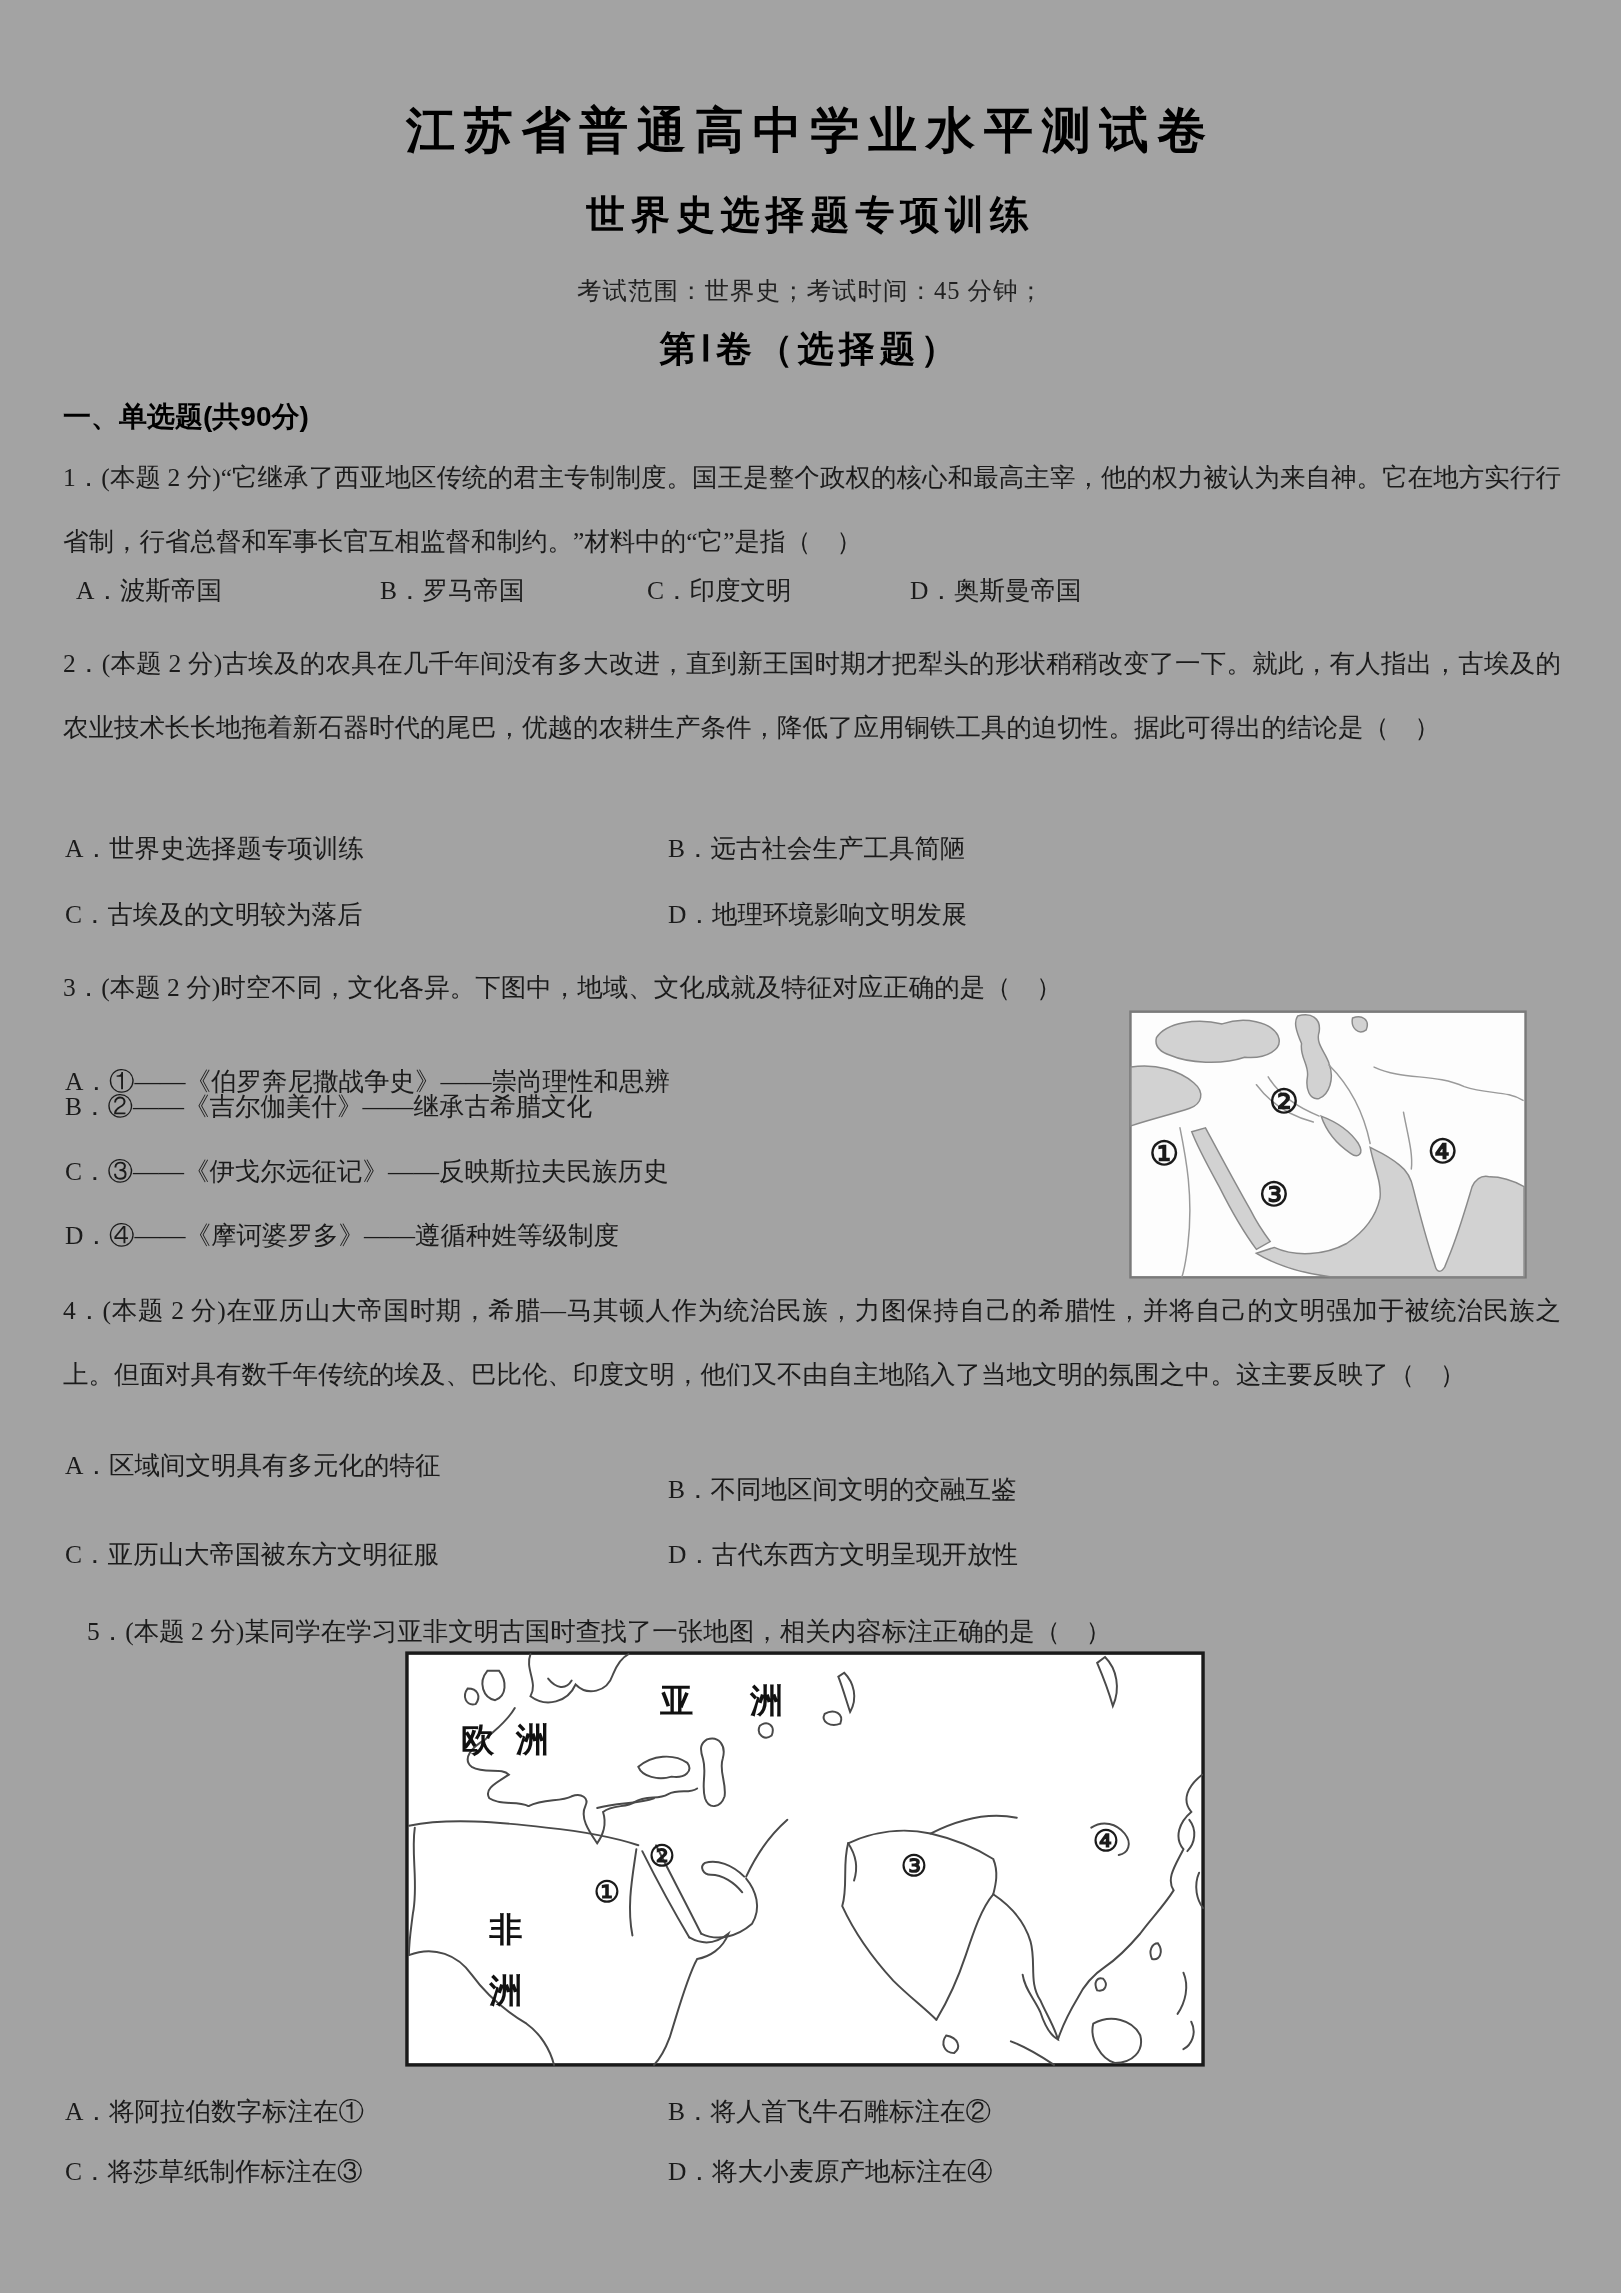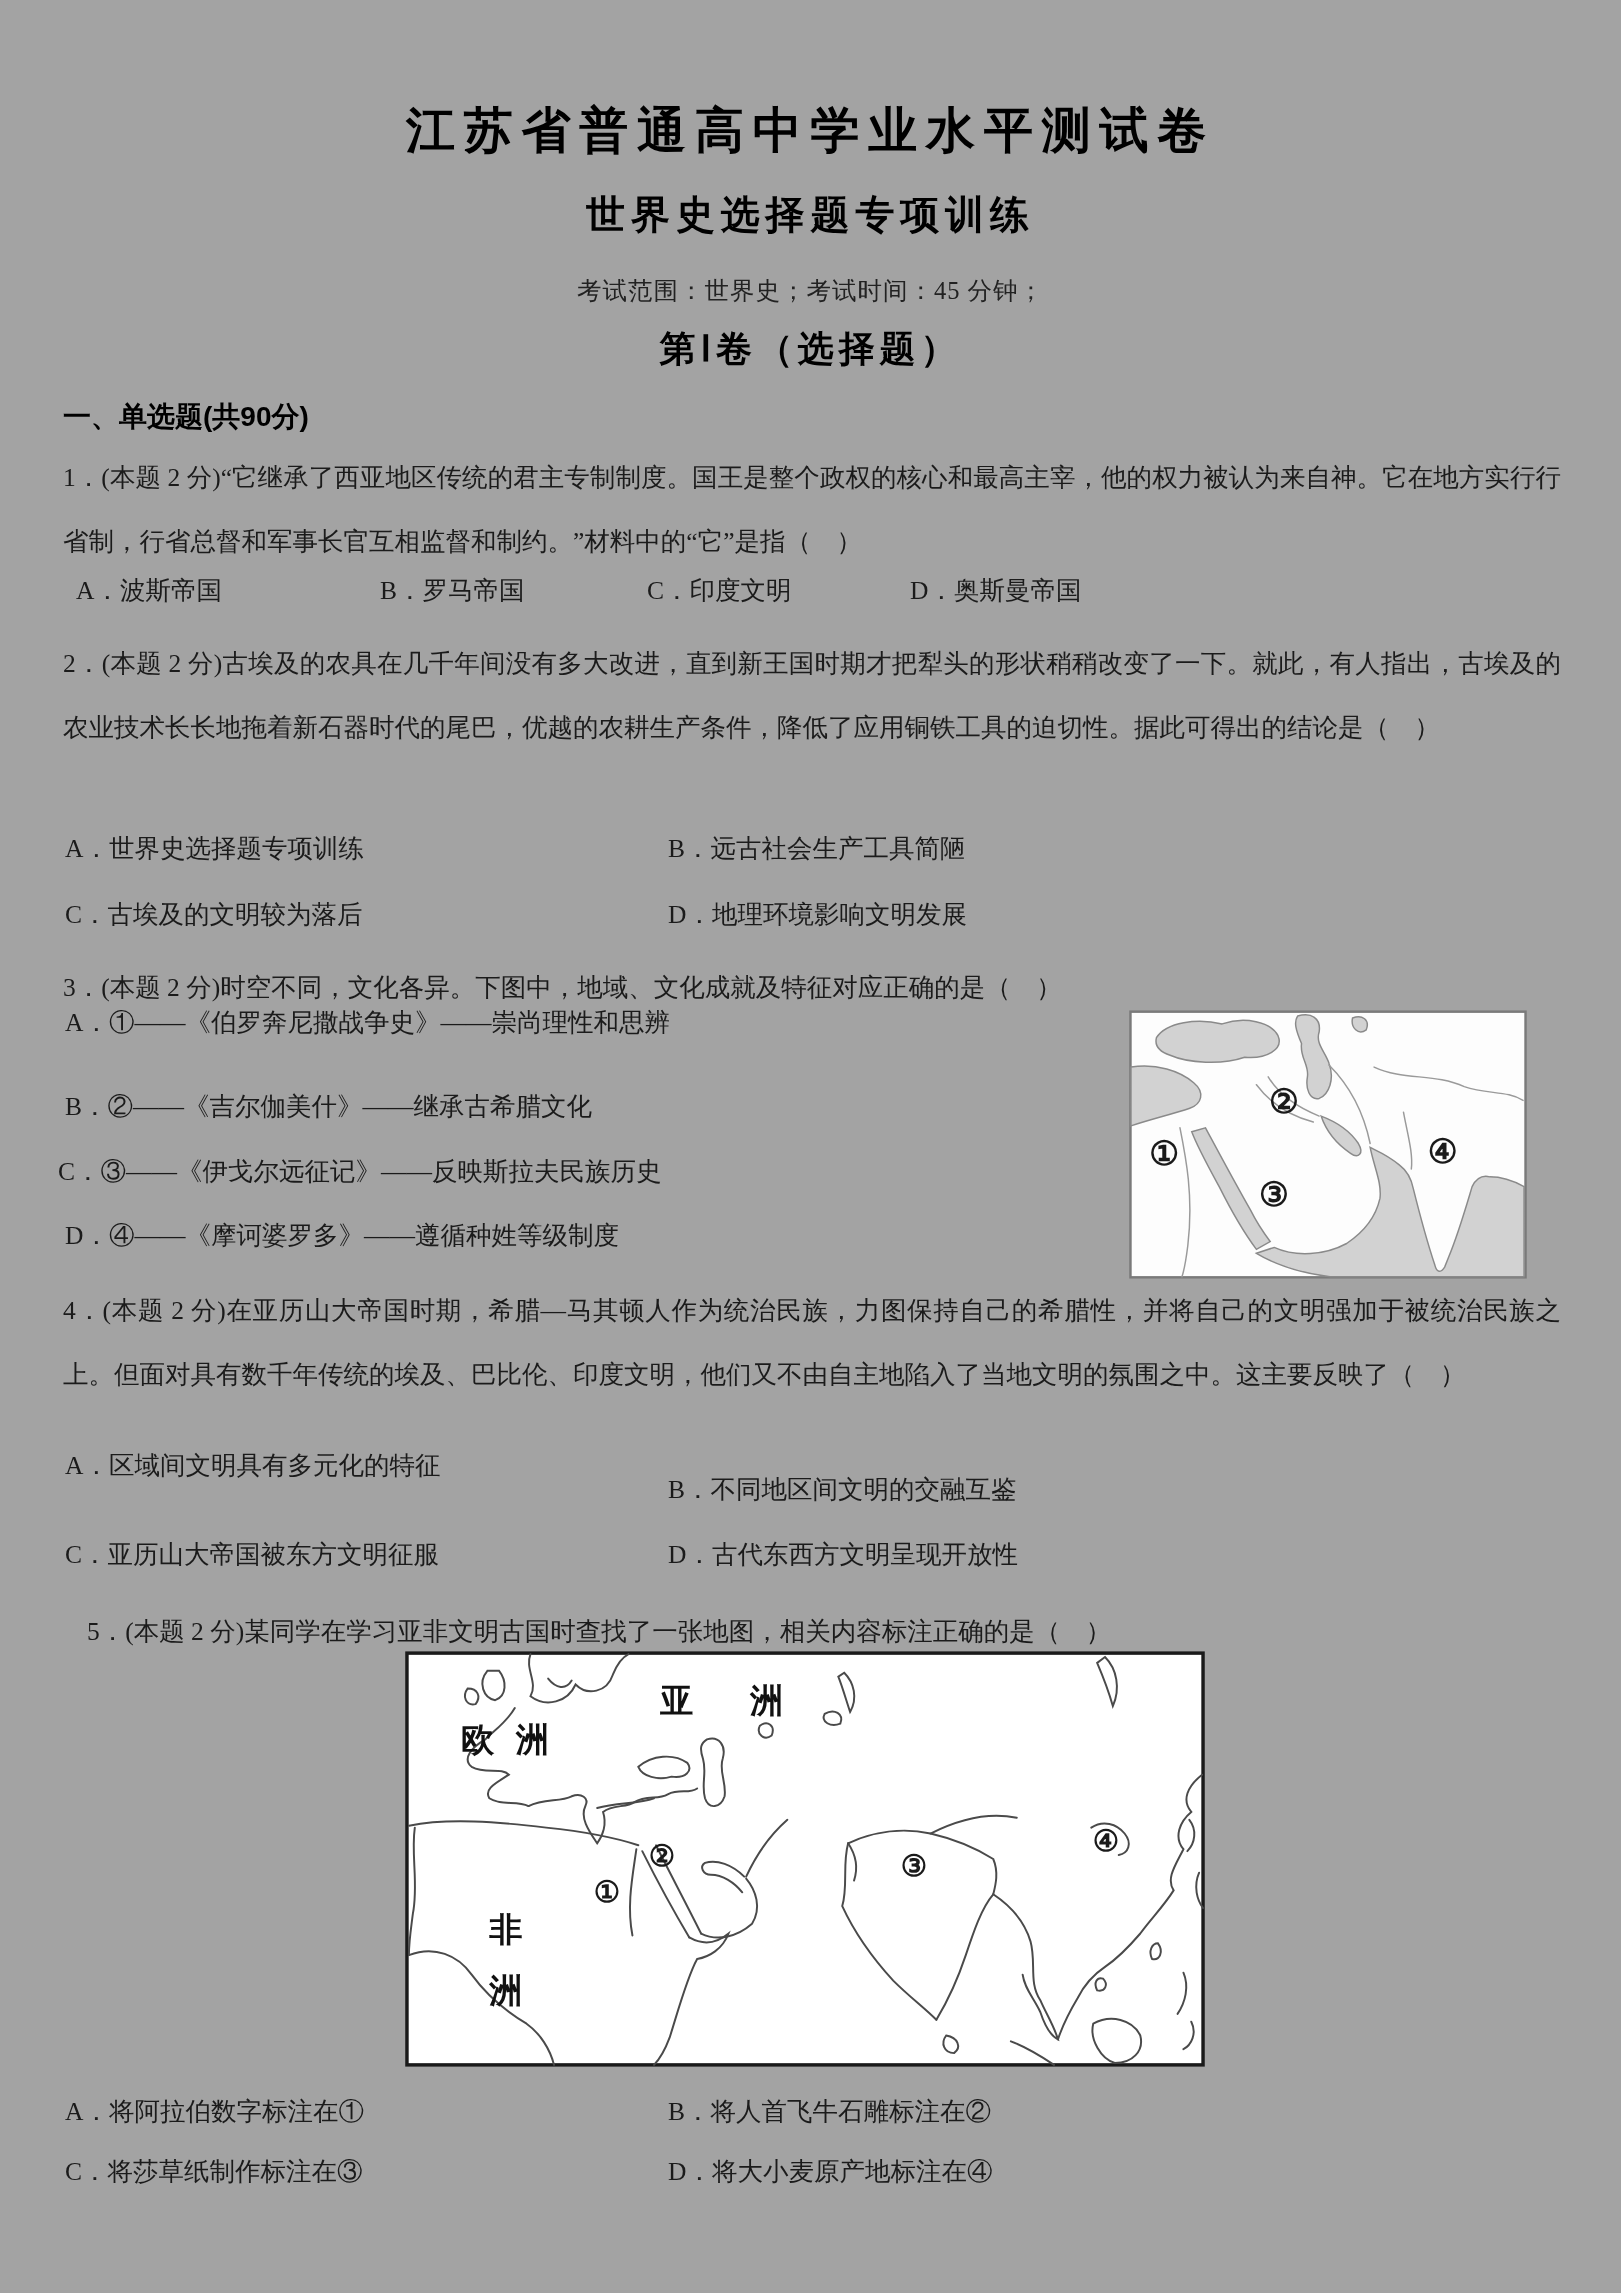--- a/index.html
+++ b/index.html
@@ -56,23 +56,23 @@
   <span class="opt" style="left:647px; top:573px;">C．印度文明</span>
   <span class="opt" style="left:910px; top:573px;">D．奥斯曼帝国</span>
 
   <div class="stem" style="top:632px;">2．(本题 2 分)古埃及的农具在几千年间没有多大改进，直到新王国时期才把犁头的形状稍稍改变了一下。就此，有人指出，古埃及的农业技术长长地拖着新石器时代的尾巴，优越的农耕生产条件，降低了应用铜铁工具的迫切性。据此可得出的结论是（　）</div>
   <span class="opt" style="left:65px;  top:831px;">A．世界史选择题专项训练</span>
   <span class="opt" style="left:668px; top:831px;">B．远古社会生产工具简陋</span>
   <span class="opt" style="left:65px;  top:897px;">C．古埃及的文明较为落后</span>
   <span class="opt" style="left:668px; top:897px;">D．地理环境影响文明发展</span>
 
   <div class="stem" style="top:956px;">3．(本题 2 分)时空不同，文化各异。下图中，地域、文化成就及特征对应正确的是（　）</div>
-  <span class="opt" style="left:65px; top:1005px;">A．①——《伯罗奔尼撒战争史》——崇尚理性和思辨</span>
+  <span class="opt" style="left:65px; top:1064px;">A．①——《伯罗奔尼撒战争史》——崇尚理性和思辨</span>
   <span class="opt" style="left:65px; top:1089px;">B．②——《吉尔伽美什》——继承古希腊文化</span>
-  <span class="opt" style="left:58px; top:1154px;">C．③——《伊戈尔远征记》——反映斯拉夫民族历史</span>
+  <span class="opt" style="left:65px; top:1154px;">C．③——《伊戈尔远征记》——反映斯拉夫民族历史</span>
   <span class="opt" style="left:65px; top:1218px;">D．④——《摩诃婆罗多》——遵循种姓等级制度</span>
 
   <div class="mapbox" style="left:1129px; top:1010px; width:398px; height:269px;">
     <svg viewBox="0 0 406 274">
       <rect x="1.5" y="1.5" width="403" height="271" fill="#fdfdfd" stroke="#7a7a7a" stroke-width="2.5"></rect>
 
       <path class="sea" d="M28,28 C38,12 70,8 95,14 C118,6 145,12 152,26 C158,40 140,50 118,48 C95,56 60,54 42,46 C30,42 26,36 28,28 Z"></path>
       <path class="sea" d="M172,6 C186,2 196,8 194,22 C190,34 200,42 204,54 C210,70 204,86 194,90 C184,92 180,80 182,68 C184,56 174,48 176,34 C170,20 168,12 172,6 Z"></path>
       <path class="sea" d="M228,8 C238,4 246,10 242,20 C234,26 226,18 228,8 Z"></path>
       <path class="sea" d="M2,58 C28,54 52,62 66,74 C78,84 74,96 62,100 C44,106 20,112 2,118 Z"></path>

